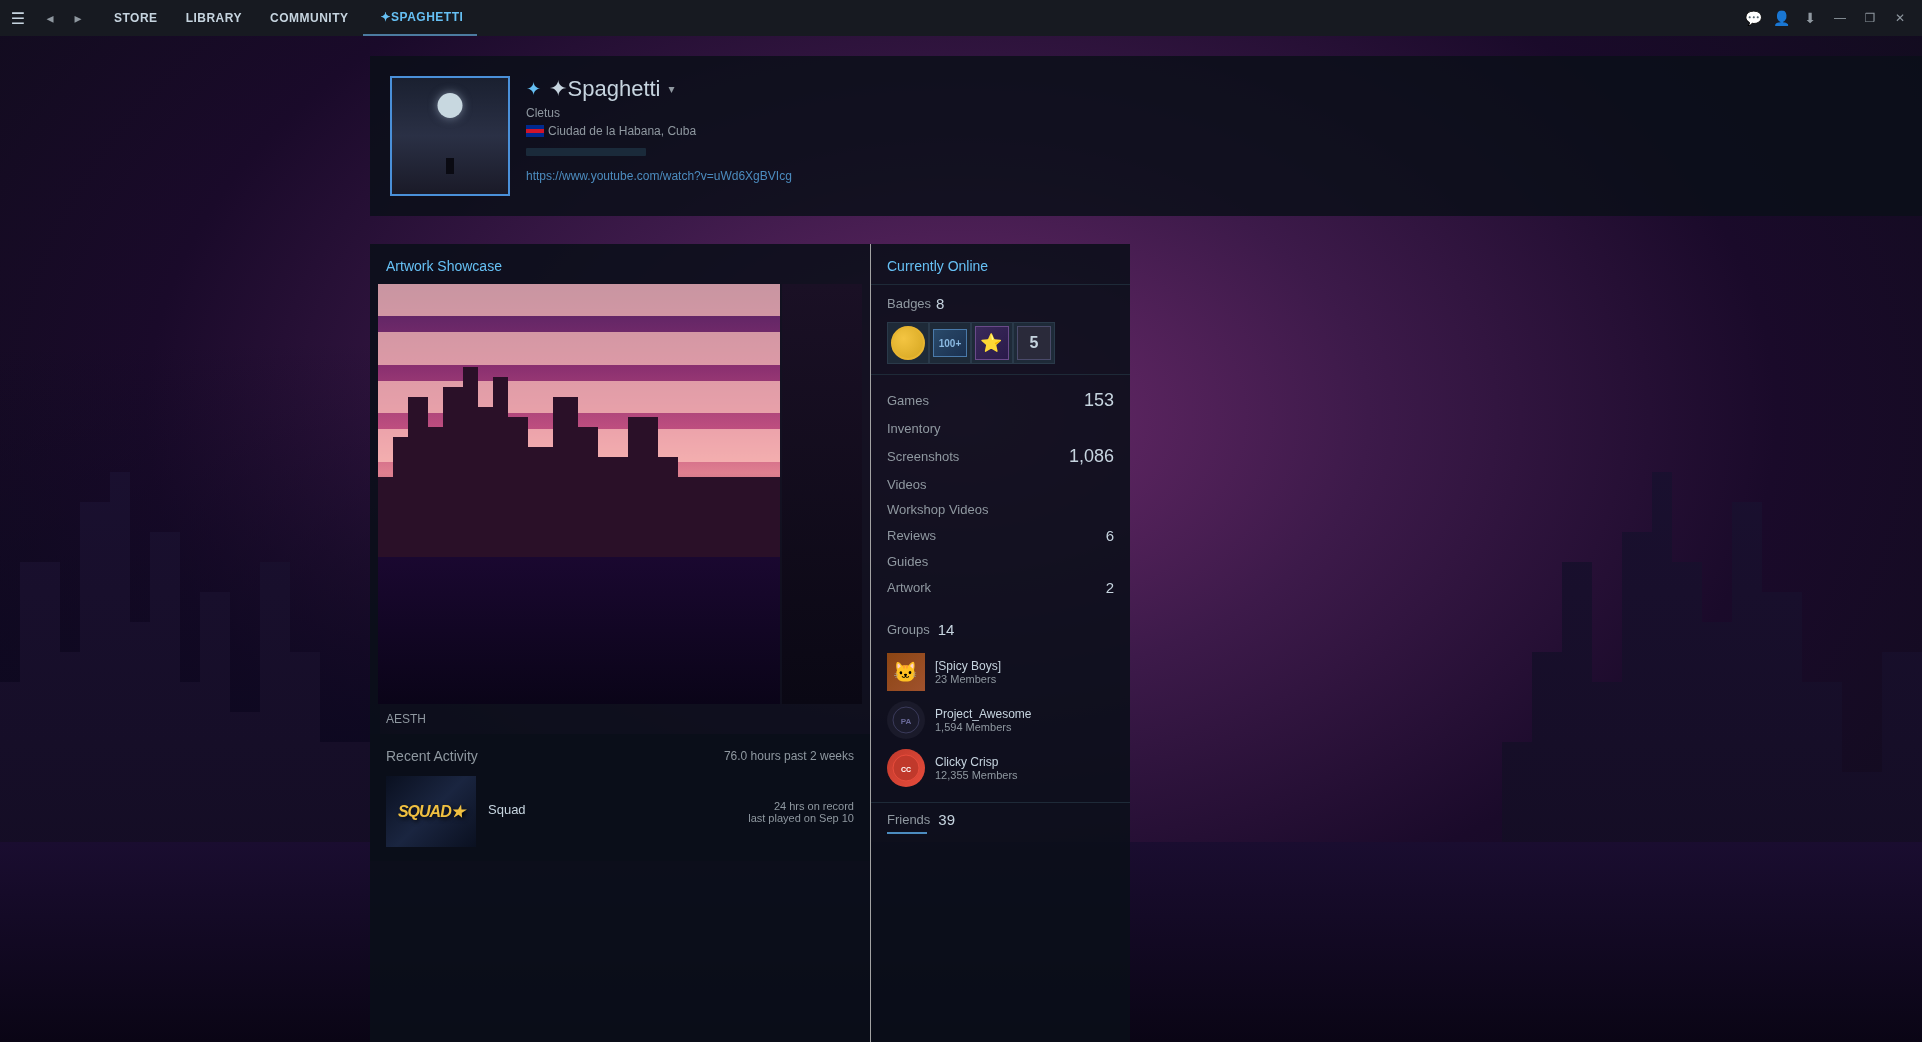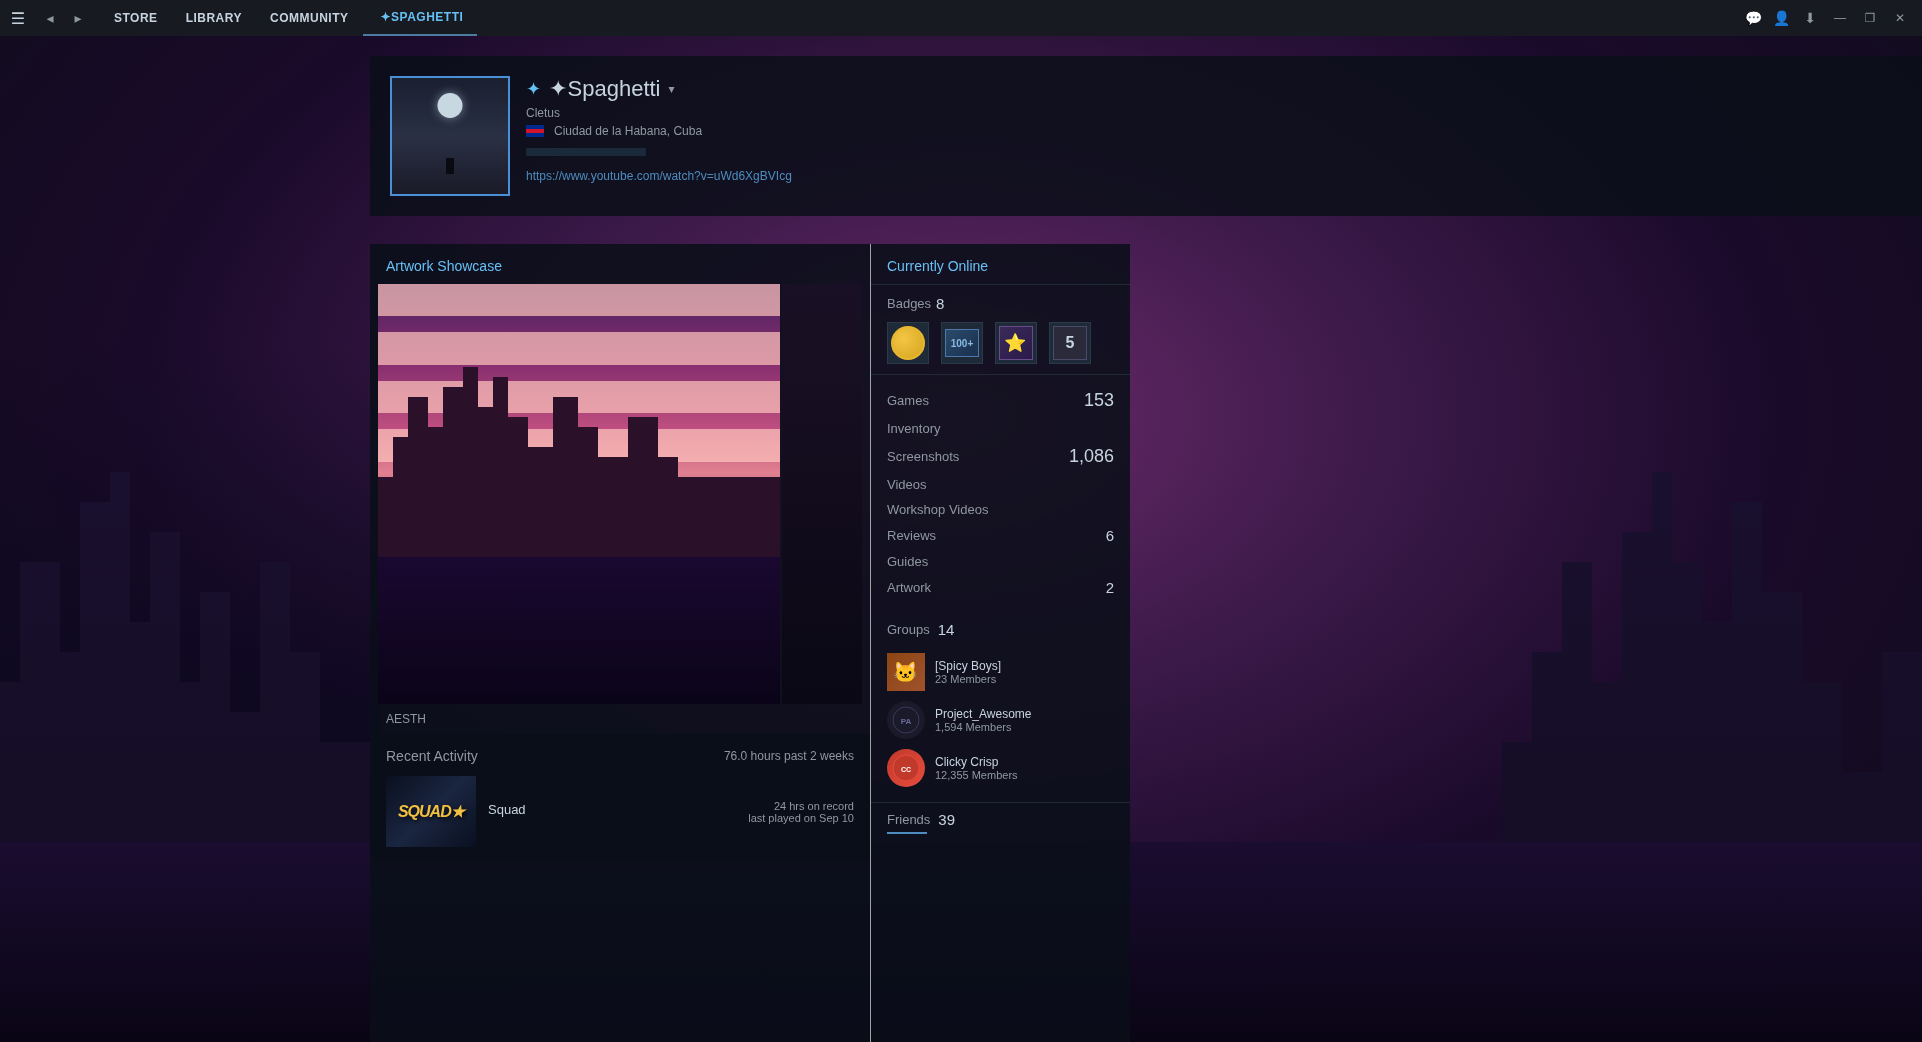--- a/index.html
+++ b/index.html
@@ -281,21 +281,21 @@
 
     .profile-alias {
       color: #8f98a0;
       font-size: 12px;
       margin-bottom: 4px;
     }
 
     .profile-location {
       display: flex;
       align-items: center;
-      gap: 10px;
+      gap: 4px;
       margin-bottom: 10px;
     }
 
     .flag {
       width: 18px;
       height: 12px;
       background: linear-gradient(to bottom, #002a8f 0%, #002a8f 33%, #cf142b 33%, #cf142b 66%, #002a8f 66%);
       display: inline-block;
       position: relative;
       overflow: hidden;
@@ -647,21 +647,21 @@
       font-size: 13px;
     }
 
     .badges-count {
       color: #c6d4df;
       font-size: 15px;
     }
 
     .badges-icons {
       display: flex;
-      gap: 12px;
+      gap: 0;
     }
 
     .badge-item {
       width: 42px;
       height: 42px;
       background: #1e2a38;
       border: 1px solid #2a3a4a;
       display: flex;
       align-items: center;
       justify-content: center;

